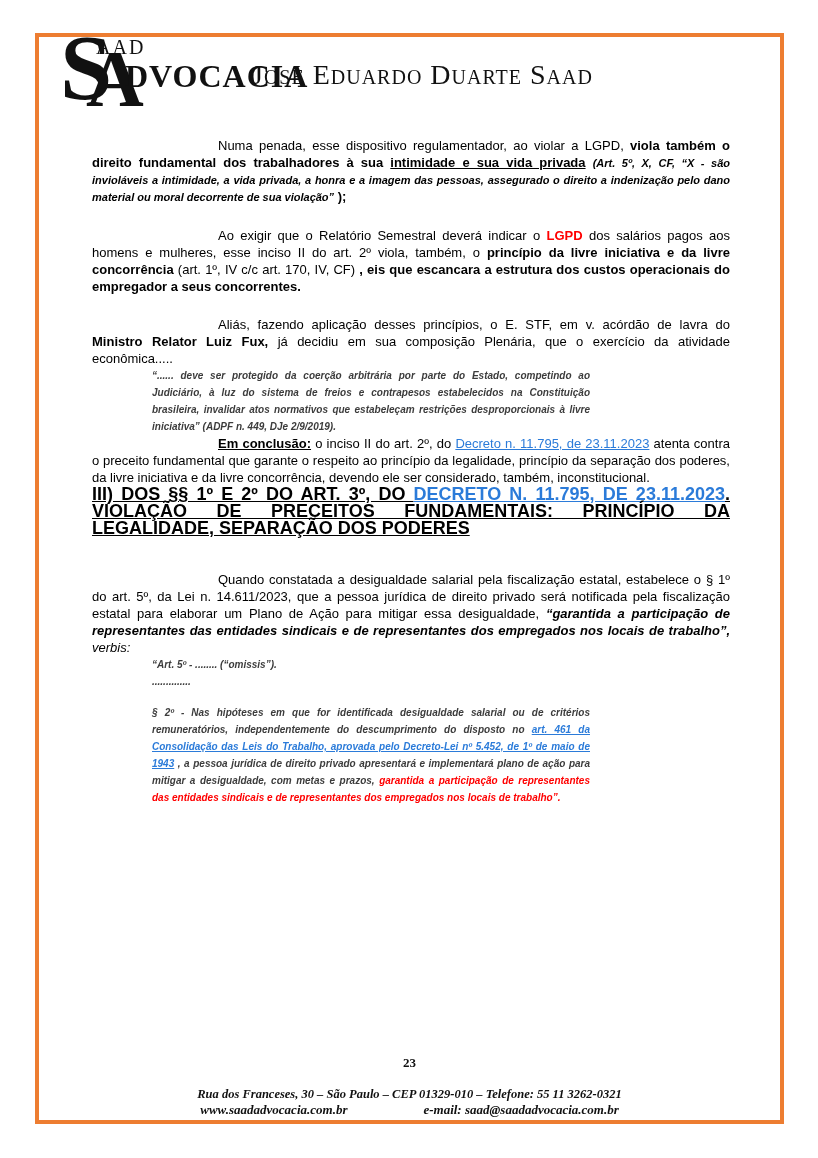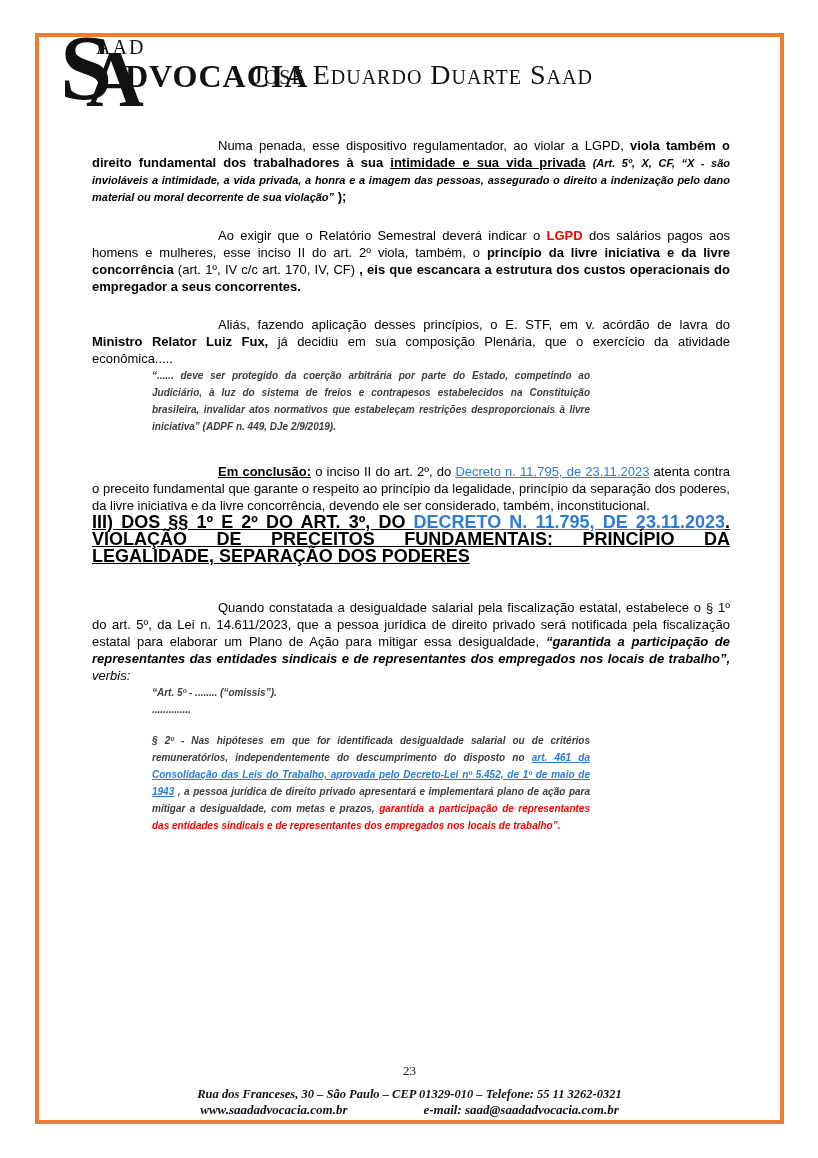--- a/index.html
+++ b/index.html
@@ -35,21 +35,21 @@
   }
   
   .body-p{
     margin:0;font-size:13px;line-height:17px;text-align:justify;
     text-indent:126px;color:var(--ink);
   }
   .mt-p1{margin-top:4px;}
   .mt-p2{margin-top:22px;}
   .mt-p3{margin-top:21px;}
   .mt-q1{margin-top:25px;}
-  .mt-p4{margin-top:28px;}
+  .mt-p4{}
   .mt-h3{margin-top:50px;}
   .mt-p5{margin-top:34px;}
   .mt-q2{margin-top:31px;}
   .rn{font-weight:400;}
   .rb{font-weight:700;}
   .rbu{font-weight:700;text-decoration:underline;}
   .ri{font-style:italic;}
   .rbi{font-weight:700;font-style:italic;}
   .rsm{font-weight:700;font-style:italic;font-size:11px;line-height:16px;}
   .rred{font-weight:700;color:var(--red);}
@@ -67,21 +67,21 @@
   }
   .bq p{margin:0;}
   .bq .q2-p2{margin-top:14px;}
   .rqlink{color:var(--link);text-decoration:underline;cursor:pointer;}
   .rqred{color:var(--red);}
   
   .footer{
     position:absolute;left:0;right:0;bottom:3px;text-align:center;
     font-family:"Liberation Serif", serif;color:#111;
   }
-  .page-number{font-size:13px;font-weight:400;margin-bottom:8px;}
+  .page-number{font-size:13px;font-weight:700;margin-bottom:16px;}
   .address-line{font-size:12.5px;font-weight:700;font-style:italic;line-height:15px;}
   .contact-line{
     display:flex;justify-content:center;gap:76px;
     font-size:13px;font-weight:700;font-style:italic;line-height:15px;
   }
 </style>
 </head>
 <body>
 
 <div class="page">

